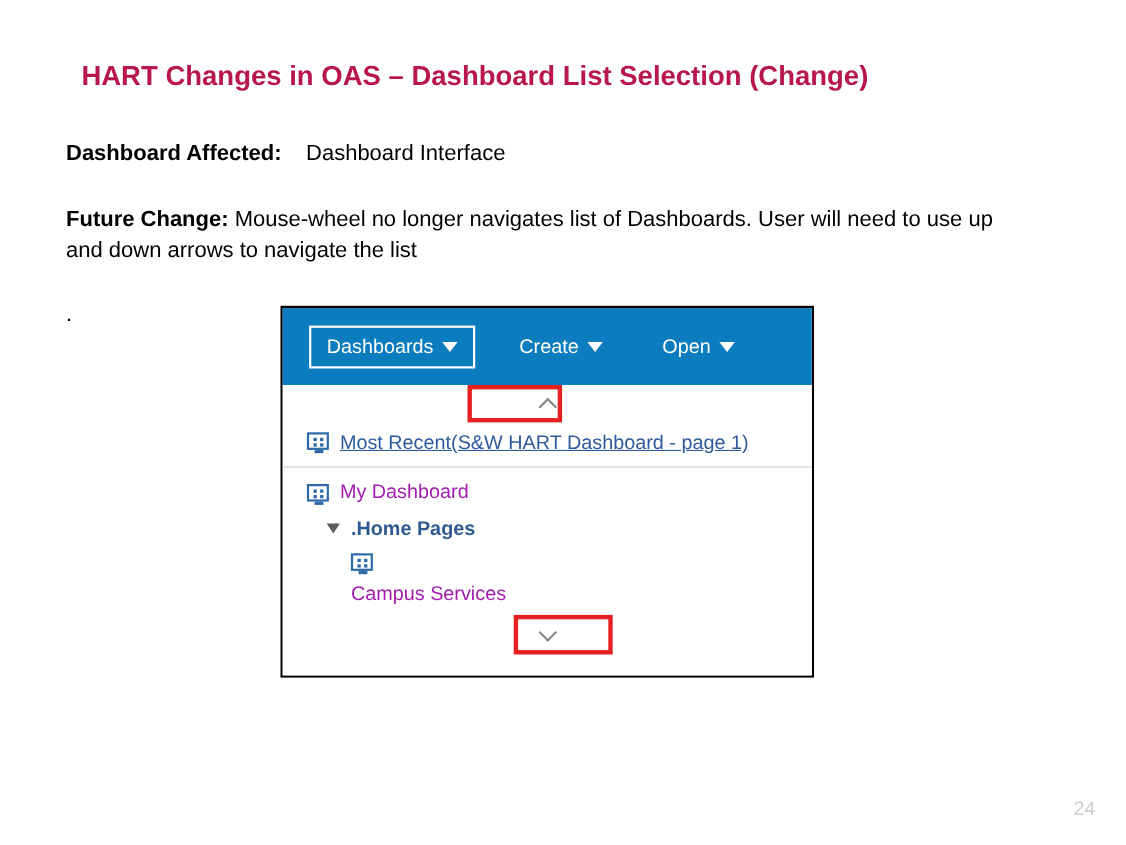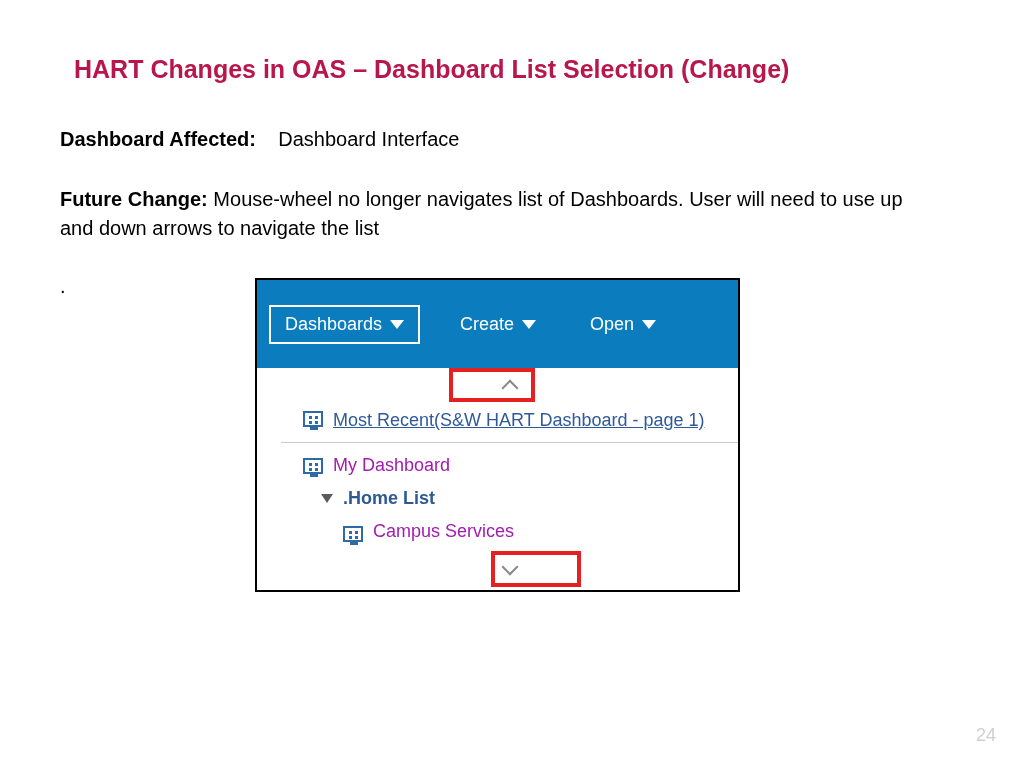--- a/index.html
+++ b/index.html
@@ -56,24 +56,24 @@
     .shot {
       position: absolute;
       left: 255px;
       top: 278px;
       width: 485px;
       border: 2px solid #000;
       background: #fff;
     }
     .menubar {
       background: #0b7dbe;
-      height: 88px;
-      display: flex;
-      align-items: center;
-      padding-left: 12px;
+      height: 70px;
+      display: flex;
+      align-items: center;
+      padding-left: 24px;
       gap: 26px;
     }
     .menu-btn {
       color: #fff;
       font-size: 18px;
       padding: 7px 14px;
       display: flex;
       align-items: center;
       gap: 8px;
       cursor: pointer;
@@ -83,22 +83,21 @@
     }
     .tri-down {
       width: 0; height: 0;
       border-left: 7px solid transparent;
       border-right: 7px solid transparent;
       border-top: 9px solid #fff;
       display: inline-block;
     }
     .dropdown {
       background: #fff;
-      padding: 0 0 4px 0;
-      margin-left: 24px;
+      padding: 0 0 20px 0;
     }
     .arrow-row {
       height: 34px;
       display: flex;
       justify-content: center;
       align-items: center;
       position: relative;
     }
     .chev {
       width: 12px; height: 12px;
@@ -155,23 +154,24 @@
       transform: rotate(0deg);
       margin-right: 2px;
     }
     .folder-label {
       color: #2f5a90;
       font-size: 18px;
       font-weight: bold;
     }
     .sub-item {
       display: flex;
-      align-items: flex-end;
+      align-items: flex-start;
       padding: 6px 14px 10px 62px;
       gap: 10px;
+      flex-direction: column;
     }
     .sub-item .dd-label { font-weight: normal; }
 
     .dash-icon {
       width: 20px; height: 16px;
       border: 2px solid #2d6aa8;
       position: relative;
       display: inline-block;
       flex-shrink: 0;
     }
@@ -239,21 +239,21 @@
 
     <div class="divider"></div>
 
     <div class="dd-item">
       <span class="dash-icon"></span>
       <span class="dd-label">My Dashboard</span>
     </div>
 
     <div class="folder-row">
       <span class="tri-collapse"></span>
-      <span class="folder-label">.Home List</span>
+      <span class="folder-label">.Home Pages</span>
     </div>
 
     <div class="sub-item">
       <span class="dash-icon"></span>
       <span class="dd-label">Campus Services</span>
     </div>
 
     <div class="arrow-row">
       <span class="chev down"></span>
       <div class="red-box red-bot"></div>

